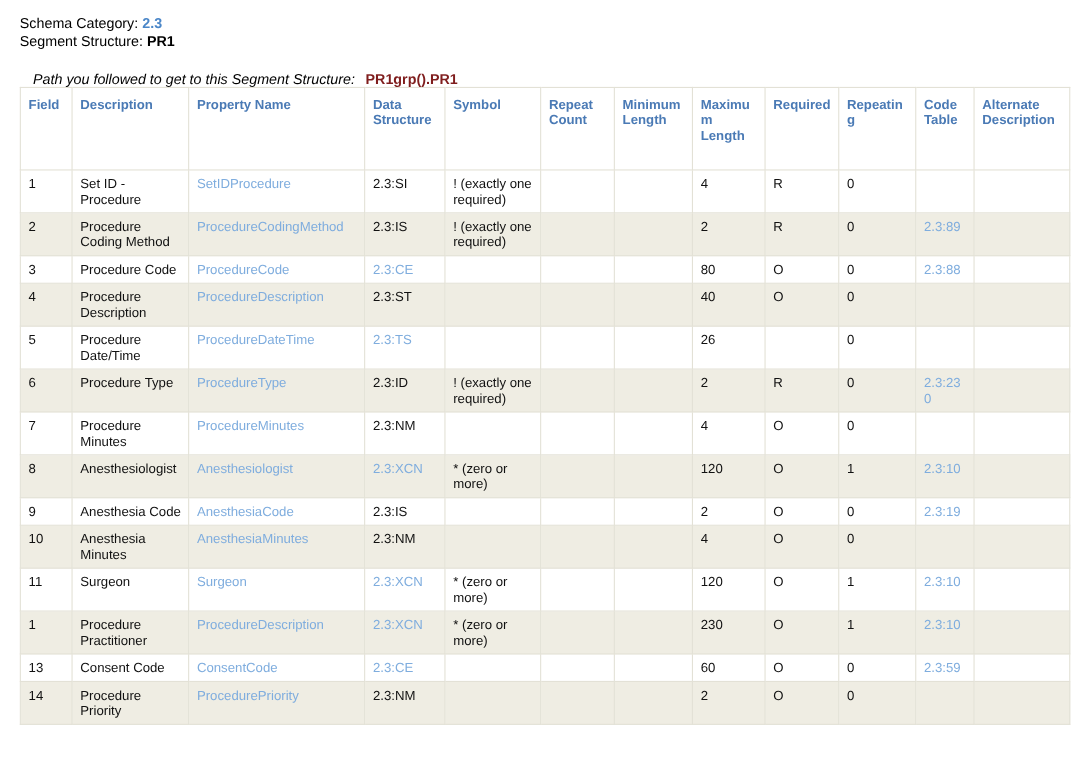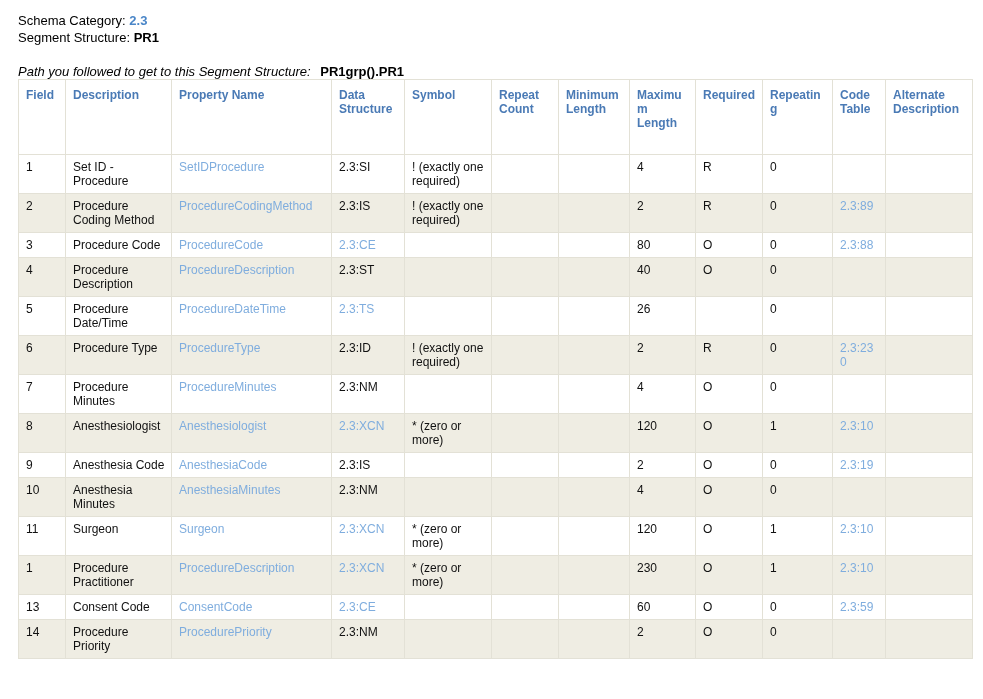--- a/index.html
+++ b/index.html
@@ -49,24 +49,25 @@
   }
 
   .path-line {
     margin-top: 18px;
     font-size: 13px;
     white-space: nowrap;
   }
   .path-label {
     font-style: italic;
     color: #000000;
+    margin-left: 12px;
   }
   .path-value {
     font-weight: bold;
-    color: #000000;
+    color: #7f1d1d;
     margin-left: 6px;
   }
 
   .section-title {
     margin-top: 20px;
     margin-bottom: 14px;
     font-size: 14px;
     color: #111111;
   }
 

